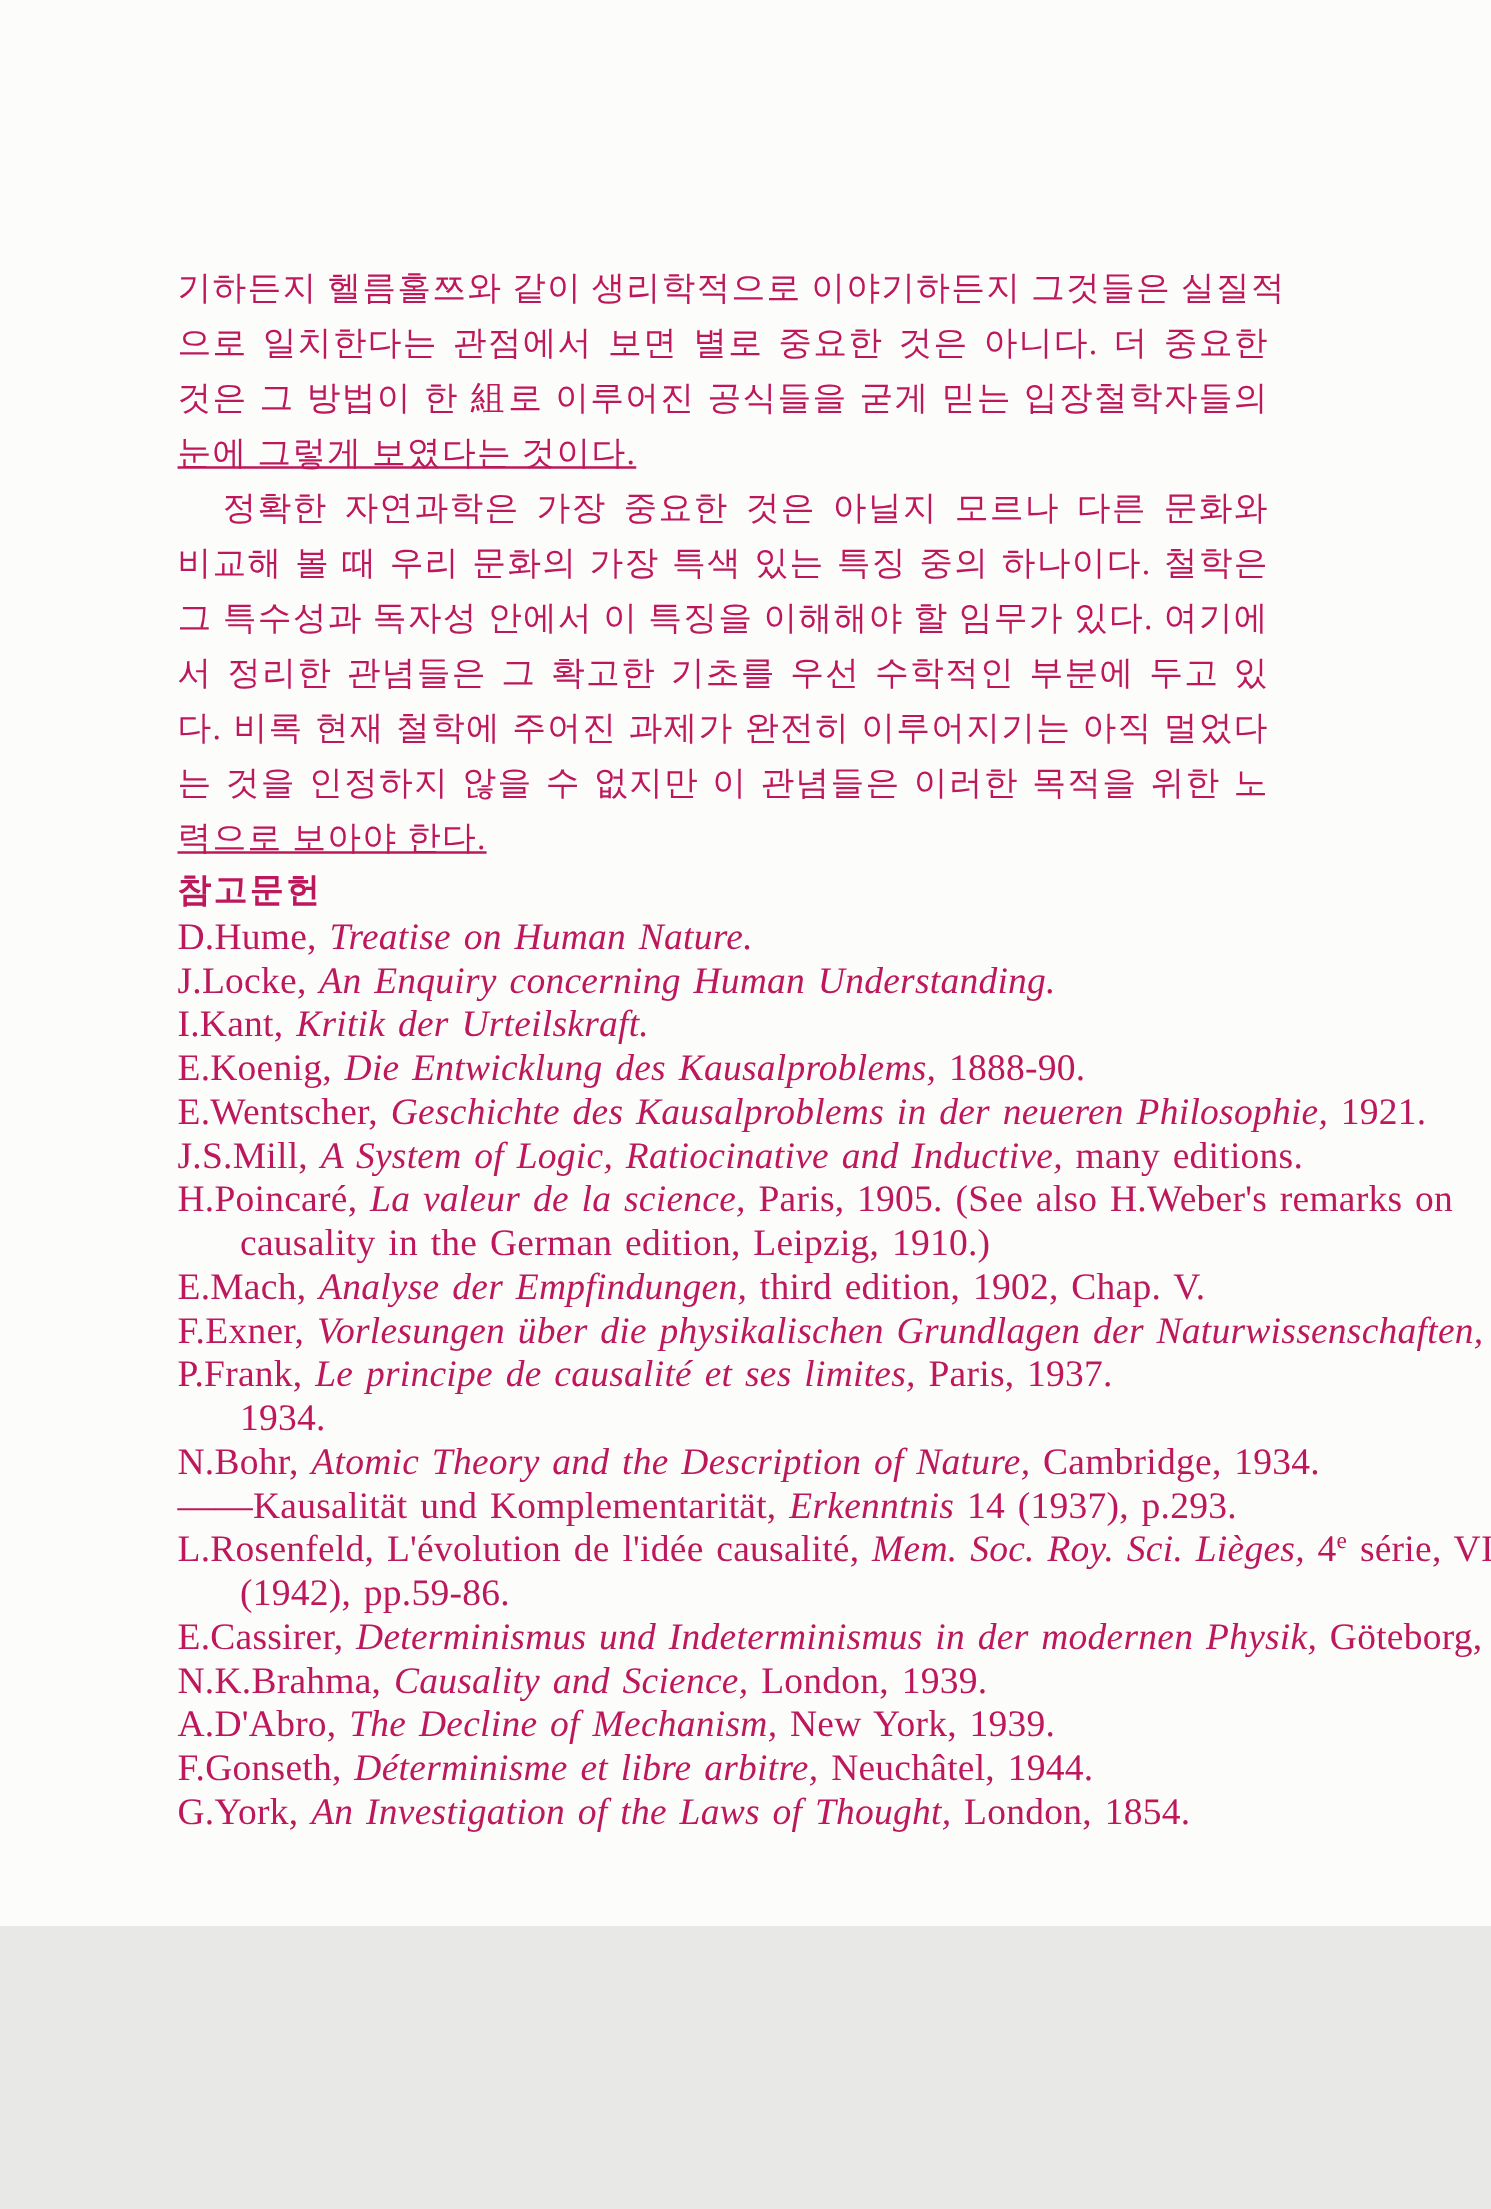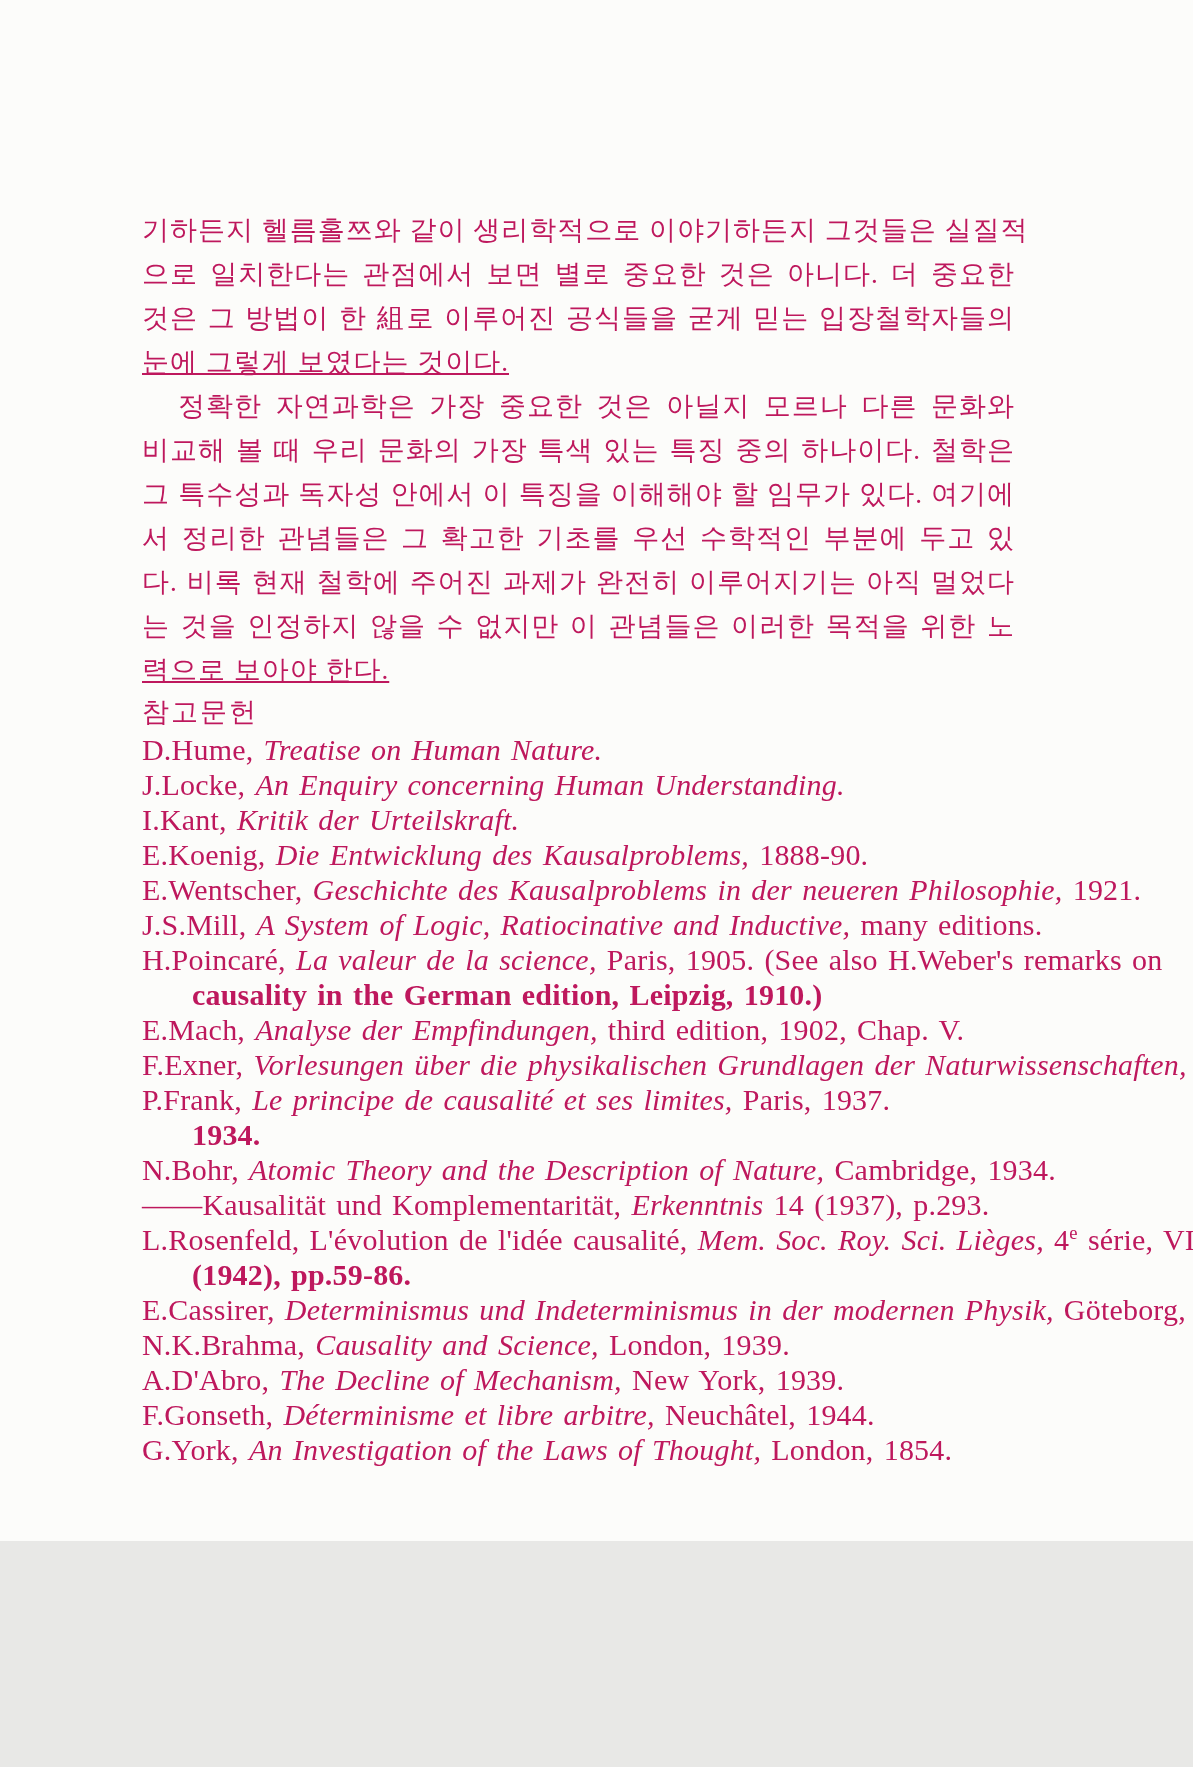--- a/index.html
+++ b/index.html
@@ -34,31 +34,31 @@
   }
   .kline.indent {
     text-indent: 36px;
   }
   
   .ref-heading {
     font-size: 27px;
     line-height: 40px;
     letter-spacing: 2px;
     margin: 0;
-    font-weight: 400;
+    font-weight: 700;
   }
   .ref-list { margin: 0; }
   .ref-row {
     font-size: 30px;
     line-height: 35px;
     letter-spacing: 0.2px;
     word-spacing: 2.5px;
     white-space: nowrap;
   }
-  .ref-row.cont { padding-left: 50px; font-weight: bold; }
+  .ref-row.cont { padding-left: 50px; }
   .ref-row .it { font-style: italic; }
   .ref-row .sup {
     font-size: 0.62em;
     vertical-align: super;
     line-height: 0;
   }
   
   .footer {
     position: absolute;
     top: 1564px;

